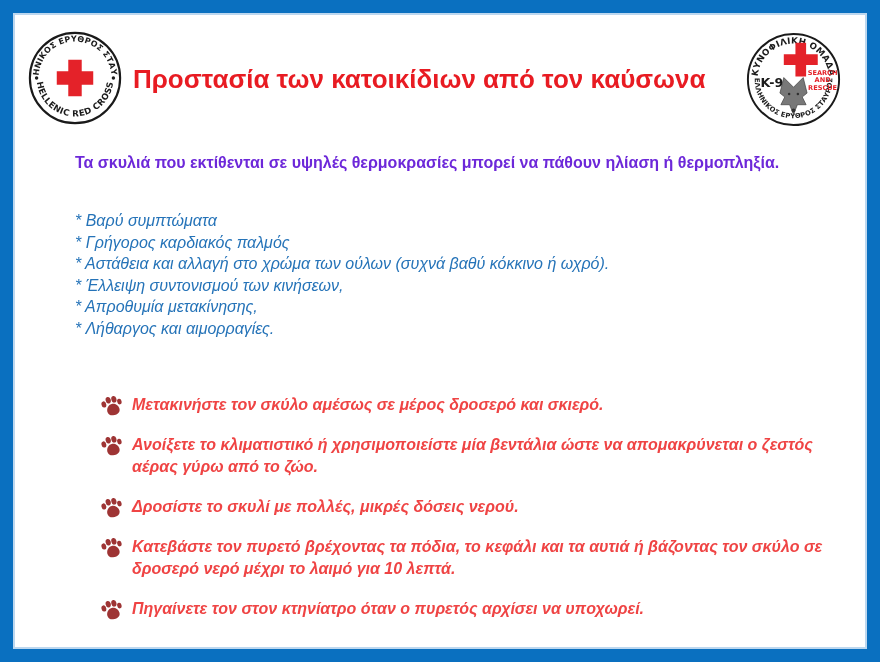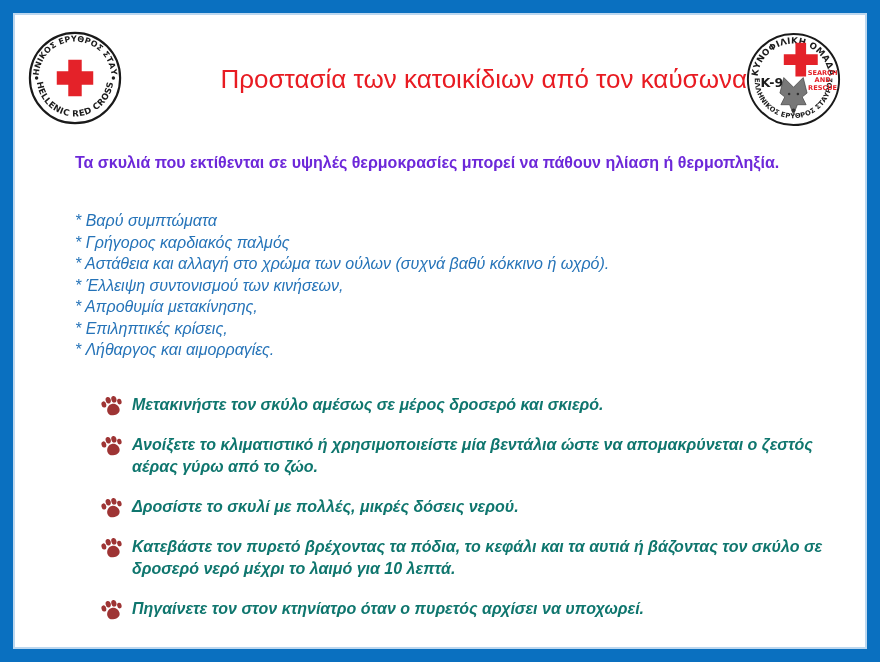--- a/index.html
+++ b/index.html
@@ -11,34 +11,34 @@
   }
   .sheet{
     position:absolute;left:13px;top:13px;right:13px;bottom:13px;
     background:#ffffff;
     box-shadow:inset 0 0 0 2px #bcd7ef;
   }
   .hrc-logo{position:absolute;left:14px;top:15px;width:96px;height:100px;}
   .k9-logo{position:absolute;right:25px;top:16px;width:97px;height:101px;}
   .title{
     position:absolute;left:120px;right:120px;top:49px;margin:0;
-    text-align:right;color:#e81b22;
-    font-size:26px;font-weight:normal;line-height:34px;white-space:nowrap;
+    text-align:left;color:#e81b22;
+    font-size:26px;font-weight:bold;line-height:34px;white-space:nowrap;
   }
   .intro{
     position:absolute;left:62px;top:137px;right:30px;
     color:#6d28d9;font-weight:bold;font-size:16px;line-height:25px;
   }
   .symptoms{
     position:absolute;left:62px;top:197px;right:30px;
     color:#2573b8;font-style:italic;font-size:16px;line-height:21.5px;
   }
   .instructions{
     position:absolute;left:87px;top:381px;right:20px;
-    color:#0f766e;font-weight:bold;font-style:italic;
+    color:#ef4444;font-weight:bold;font-style:italic;
     font-size:16px;
   }
   .instruction{display:flex;gap:9px;margin-bottom:18px;line-height:22px;align-items:flex-start;}
   .paw{width:23px;height:21px;flex:0 0 auto;margin-top:1px;transform:rotate(-14deg);}
 </style>
 </head>
 <body>
 
 <div class="sheet">
 
@@ -85,21 +85,20 @@
   <div class="intro">
     <div>Τα σκυλιά που εκτίθενται σε υψηλές θερμοκρασίες μπορεί να πάθουν ηλίαση ή θερμοπληξία.</div>
   </div>
 
   <div class="symptoms">
     <div>* Βαρύ συμπτώματα</div>
     <div>* Γρήγορος καρδιακός παλμός</div>
     <div>* Αστάθεια και αλλαγή στο χρώμα των ούλων (συχνά βαθύ κόκκινο ή ωχρό).</div>
     <div>* Έλλειψη συντονισμού των κινήσεων,</div>
     <div>* Απροθυμία μετακίνησης,</div>
-    <div>* Επιληπτικές κρίσεις,</div>
     <div>* Λήθαργος και αιμορραγίες.</div>
   </div>
 
   <div class="instructions">
 
     <div class="instruction">
       <svg class="paw" viewBox="0 0 24 22">
         <ellipse cx="4.5" cy="8" rx="2.5" ry="3.3" fill="#9e3434"></ellipse>
         <ellipse cx="10" cy="4.8" rx="2.7" ry="3.5" fill="#9e3434"></ellipse>
         <ellipse cx="16" cy="5.3" rx="2.7" ry="3.5" fill="#9e3434"></ellipse>

